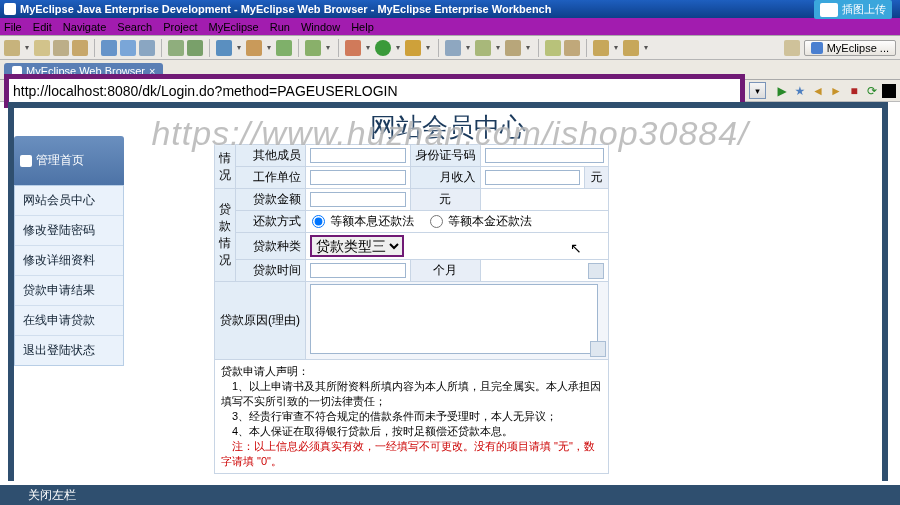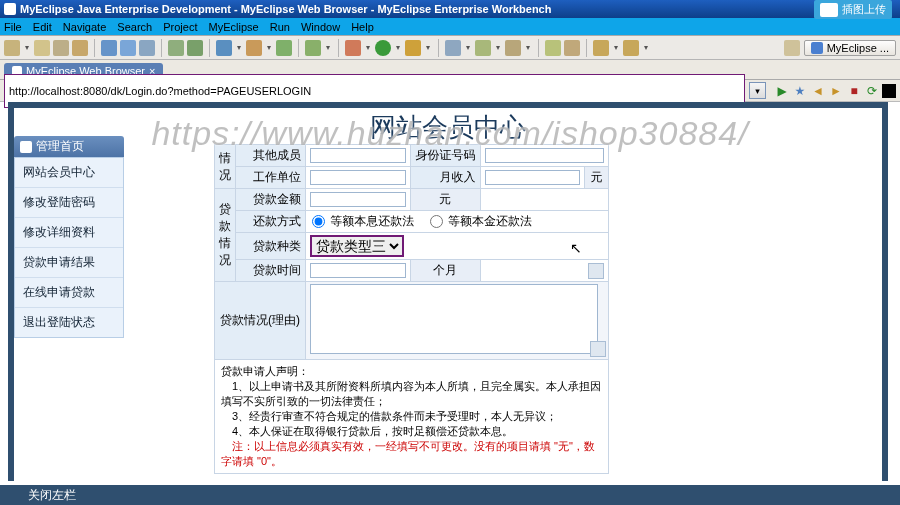--- a/index.html
+++ b/index.html
@@ -1,48 +1,48 @@
 <!DOCTYPE html>
 <html><head>
 <meta charset="utf-8">
 <style>
 * { box-sizing: border-box; margin: 0; padding: 0; }
 body { font-family: "Microsoft YaHei", SimSun, Arial, sans-serif; font-size: 12px; background: #fff; width: 900px; height: 505px; overflow: hidden; position: relative; }
 
 .titlebar { background: linear-gradient(#1e5fbf, #0d3f8a); color: #fff; height: 18px; line-height: 18px; padding-left: 4px; font-weight: bold; font-size: 11px; display: flex; align-items: center; }
 .titlebar::before { content: ""; display: inline-block; width: 12px; height: 12px; background: #fff; border-radius: 2px; margin-right: 4px; }
 
-.menubar { background: #0ea5e9; height: 18px; line-height: 18px; padding-left: 4px; font-size: 11px; color: #000; border-bottom: 1px solid #aaa; }
+.menubar { background: #a21caf; height: 18px; line-height: 18px; padding-left: 4px; font-size: 11px; color: #000; border-bottom: 1px solid #aaa; }
 .menubar span { margin-right: 8px; cursor: default; }
 
 .toolbar { background: #eceae6; height: 24px; border-bottom: 1px solid #b5b5b5; display: flex; align-items: center; padding: 0 4px; gap: 3px; position: relative;}
 .tbtn { width: 16px; height: 16px; display: inline-block; border-radius: 2px; }
 .tsep { width: 1px; height: 18px; background: #b5b5b5; margin: 0 3px; }
 .tarrow { width: 8px; height: 16px; display:inline-flex; align-items:center; justify-content:center; color:#555; font-size:8px;}
 .tool-right { position:absolute; right:4px; display:flex; align-items:center; gap:4px;}
 .my-eclipse-box { background: linear-gradient(#fdfdfd,#e8e5df); border:1px solid #a0a0a0; border-radius:2px; padding:1px 6px; font-size:11px; display:flex; align-items:center; gap:4px;}
 .my-eclipse-box::before { content:""; width:12px; height:12px; background:#4a7fd0; border-radius:2px; display:inline-block;}
 
 .tab-row { background: #ece9e2; height: 20px; border-bottom:1px solid #aaa; display:flex; align-items:flex-end; }
 .tab-active { background: #5a7fb5; color: #fff; padding: 2px 8px; font-size:11px; border-radius: 3px 3px 0 0; margin-left:4px; display:flex; align-items:center; gap:4px; }
 .tab-close { cursor:pointer; }
 
 .addrbar { background:#ece9e2; height:22px; display:flex; align-items:center; padding:2px 4px; gap:4px; border-bottom:1px solid #bbb;}
-.addr-input { flex:1; height:34px; border:1px solid #701a75; font-size:11px; padding:0 4px; background:#fff; }
+.addr-input { flex:1; height:34px; border:5px solid #701a75; font-size:14px; padding:0 4px; background:#fff; }
 .addr-btn { width:17px; height:17px; border:1px solid #7a94b8; background:linear-gradient(#f5f5f5,#dcdcdc); display:flex; align-items:center; justify-content:center; font-size:9px;}
 .addr-icons { display:flex; gap:2px; align-items:center; margin-left:4px;}
 .ai { width:16px; height:16px; display:flex; align-items:center; justify-content:center; font-size:12px;}
 
 .content-outer { position:absolute; top:102px; left:8px; right:12px; bottom:24px; background:#2f4f6f; padding:0; overflow:hidden; }
 .content-inner { position:absolute; top:6px; left:6px; right:6px; bottom:0; background:#fff; }
 
 .page-title { position:absolute; top:0; left:0; right:0; height:38px; text-align:center; font-size:26px; font-family: Liberation Sans, sans-serif; color:#1b3a5c; line-height:38px;}
 
 .sidebar { position:absolute; left:0; top:28px; width:110px; }
-.sidebar-header { background:linear-gradient(#6a8fbf,#4d73a6); color:#fff; font-size:12px; padding:2px 6px; display:flex; align-items:center; gap:4px; border-radius:3px 3px 0 0;}
+.sidebar-header { background:linear-gradient(#6a8fbf,#4d73a6); color:#fff; font-size:12px; padding:16px 6px; display:flex; align-items:center; gap:4px; border-radius:3px 3px 0 0;}
 .sidebar-body { background:#eaf2fb; border:1px solid #b8cee6; }
 .sidebar-item { padding:6px 8px; border-bottom:1px solid #d0deee; cursor:pointer; color:#123; }
 .sidebar-item:last-child { border-bottom:none; }
 
 .form-area { position:absolute; left:200px; top:36px; width:395px; }
 .form-table { width:100%; border-collapse:collapse; background:#f2f5fa; }
 .form-table td { border:1px solid #c8d5e5; padding:2px 4px; font-size:12px; height:19px; vertical-align:middle; }
 .lbl-v { background:#e3edf7; text-align:center; width:20px; font-size:11px; }
 .lbl { background:#e3edf7; text-align:right; padding-right:6px; width:70px; }
 .val { background:#fff; }
@@ -228,21 +228,21 @@
         </tr>
         <tr>
           <td class="lbl">贷款时间</td>
           <td class="val"><input type="text" class="fi" style=""></td>
           <td class="unit" style="width:40px">个月</td>
           <td class="val" colspan="2">
                 <div class="small-sq"></div>
               </td>
         </tr>
         <tr class="textarea-row">
-          <td class="textarea-lbl" colspan="2">贷款情况(理由)</td>
+          <td class="textarea-lbl" colspan="2">贷款原因(理由)</td>
           <td colspan="4" style="position:relative">
             <textarea class="ta" style=""></textarea>
             <div class="small-sq" style="position:absolute;right:2px;bottom:2px"></div>
           </td>
         </tr>
       </tbody>
         </table>
       <div class="declaration">
         <div>贷款申请人声明：</div>
         <div style="text-indent:1em">1、以上申请书及其所附资料所填内容为本人所填，且完全属实。本人承担因填写不实所引致的一切法律责任；</div>

